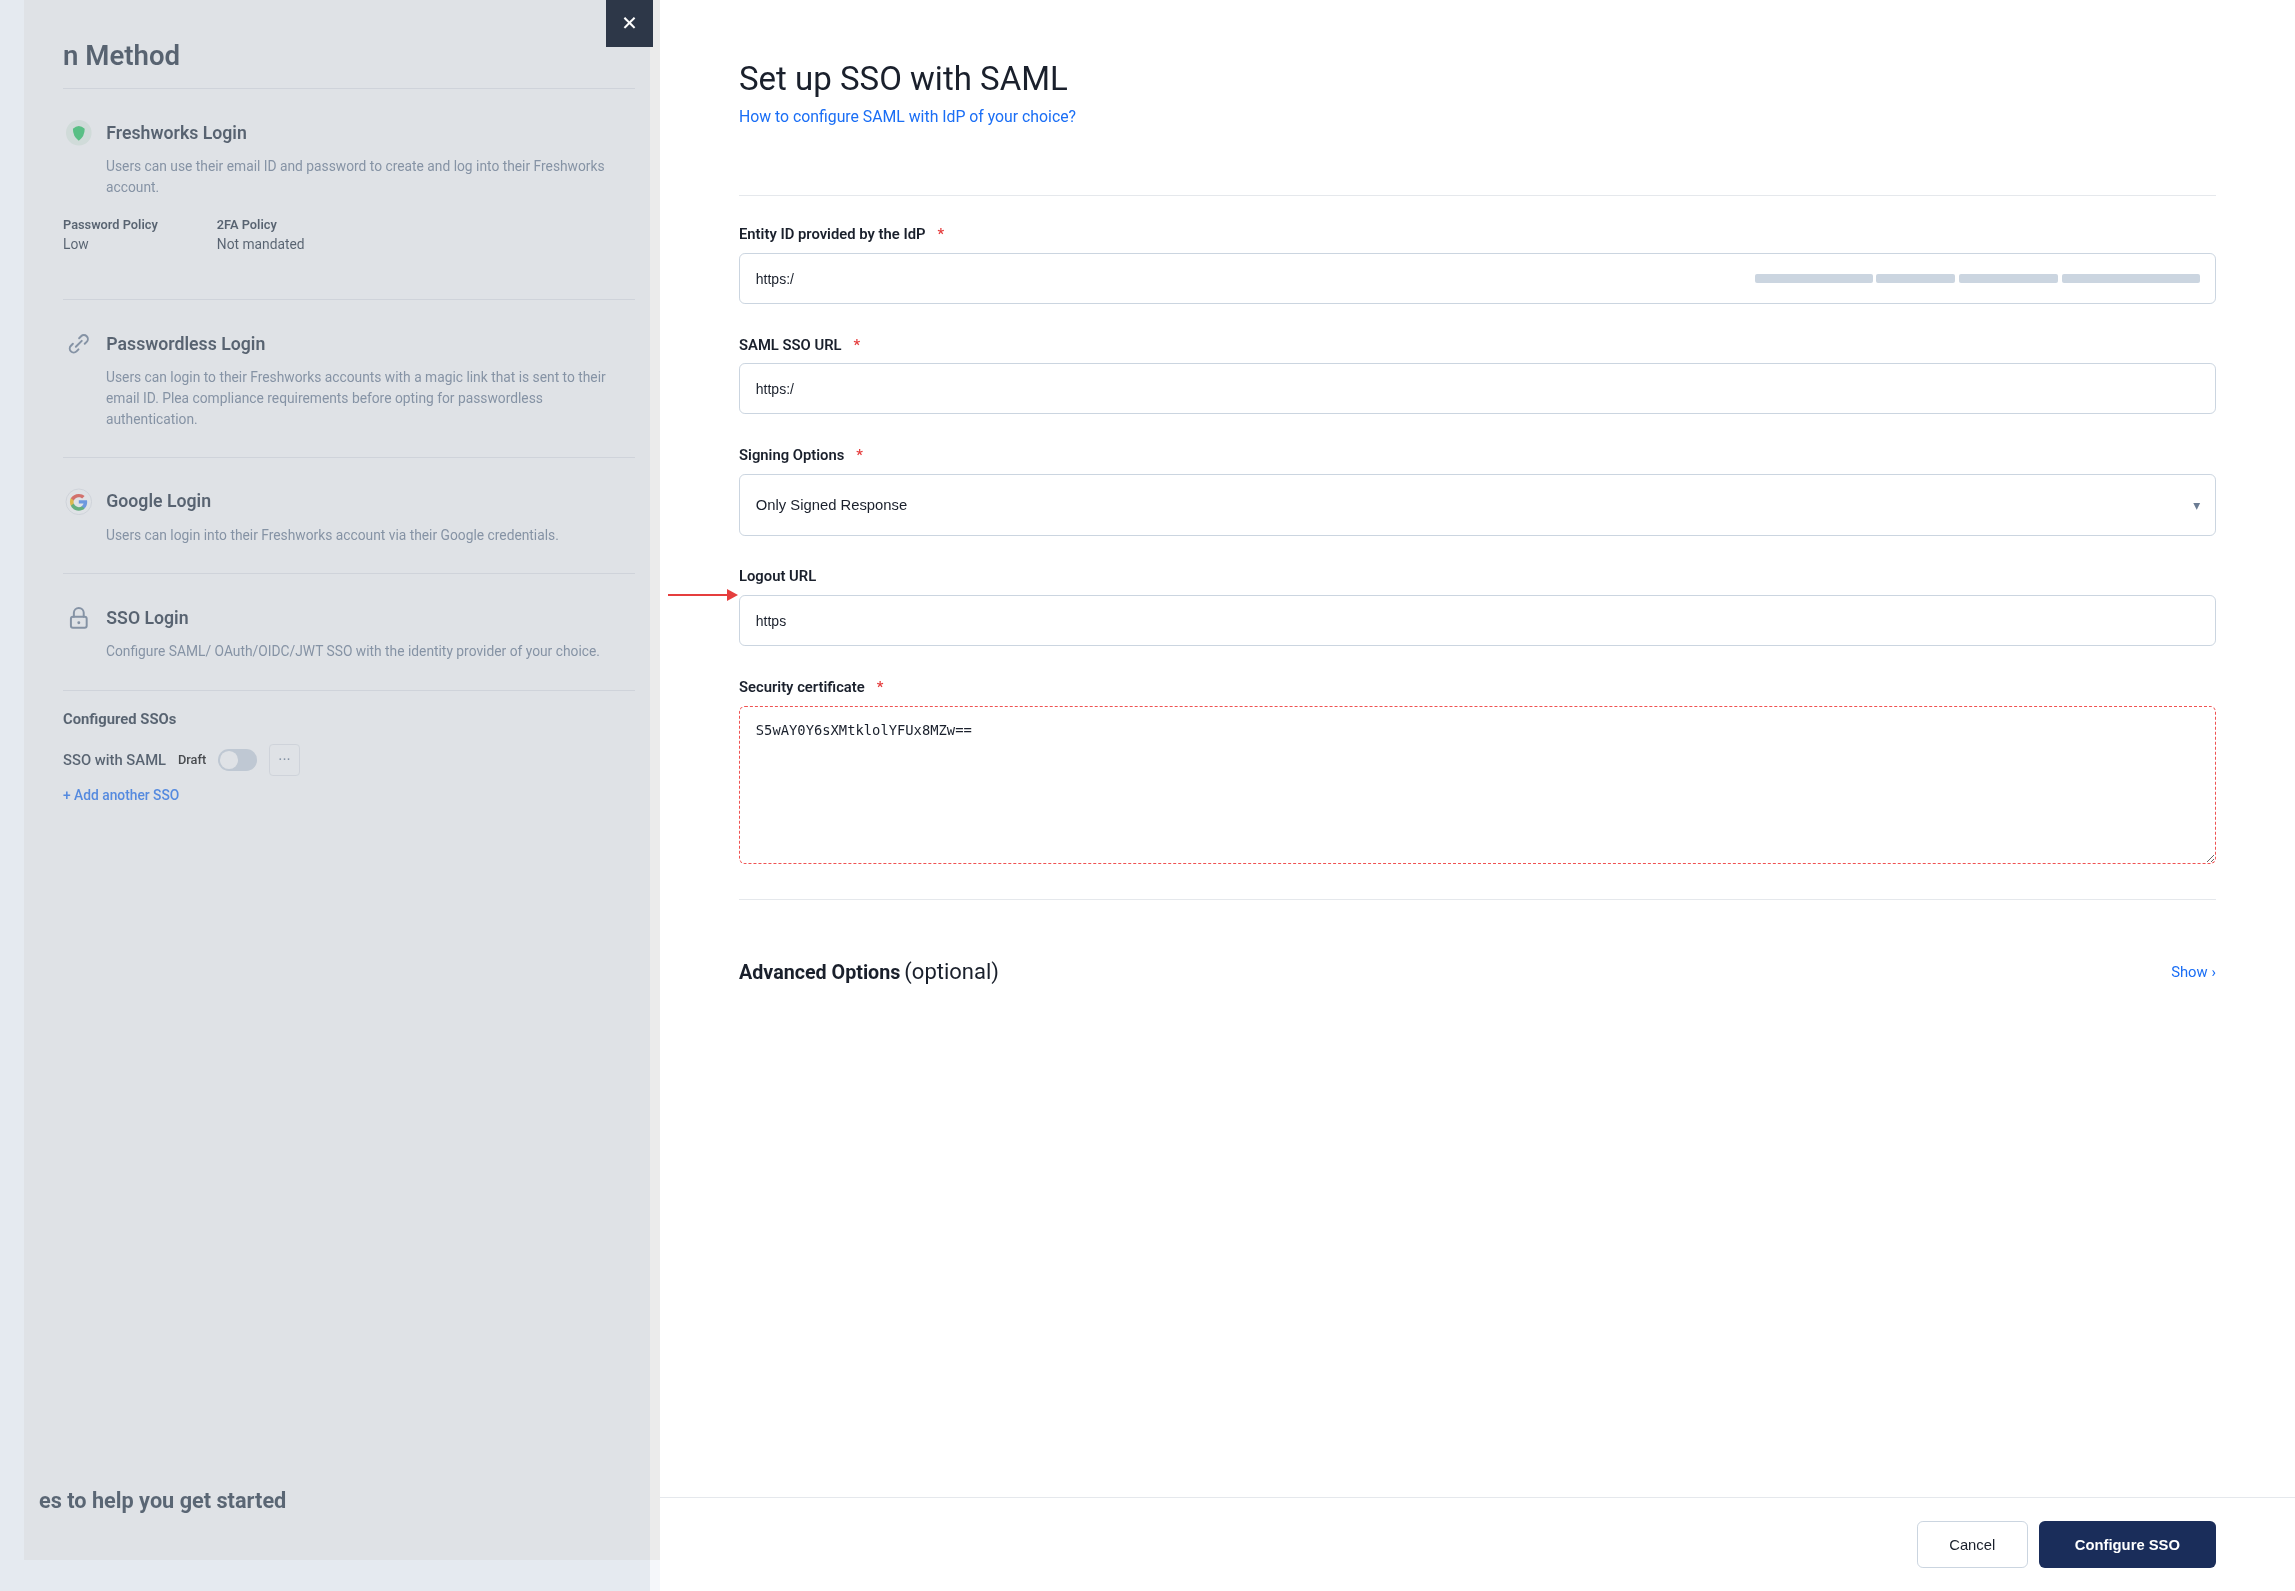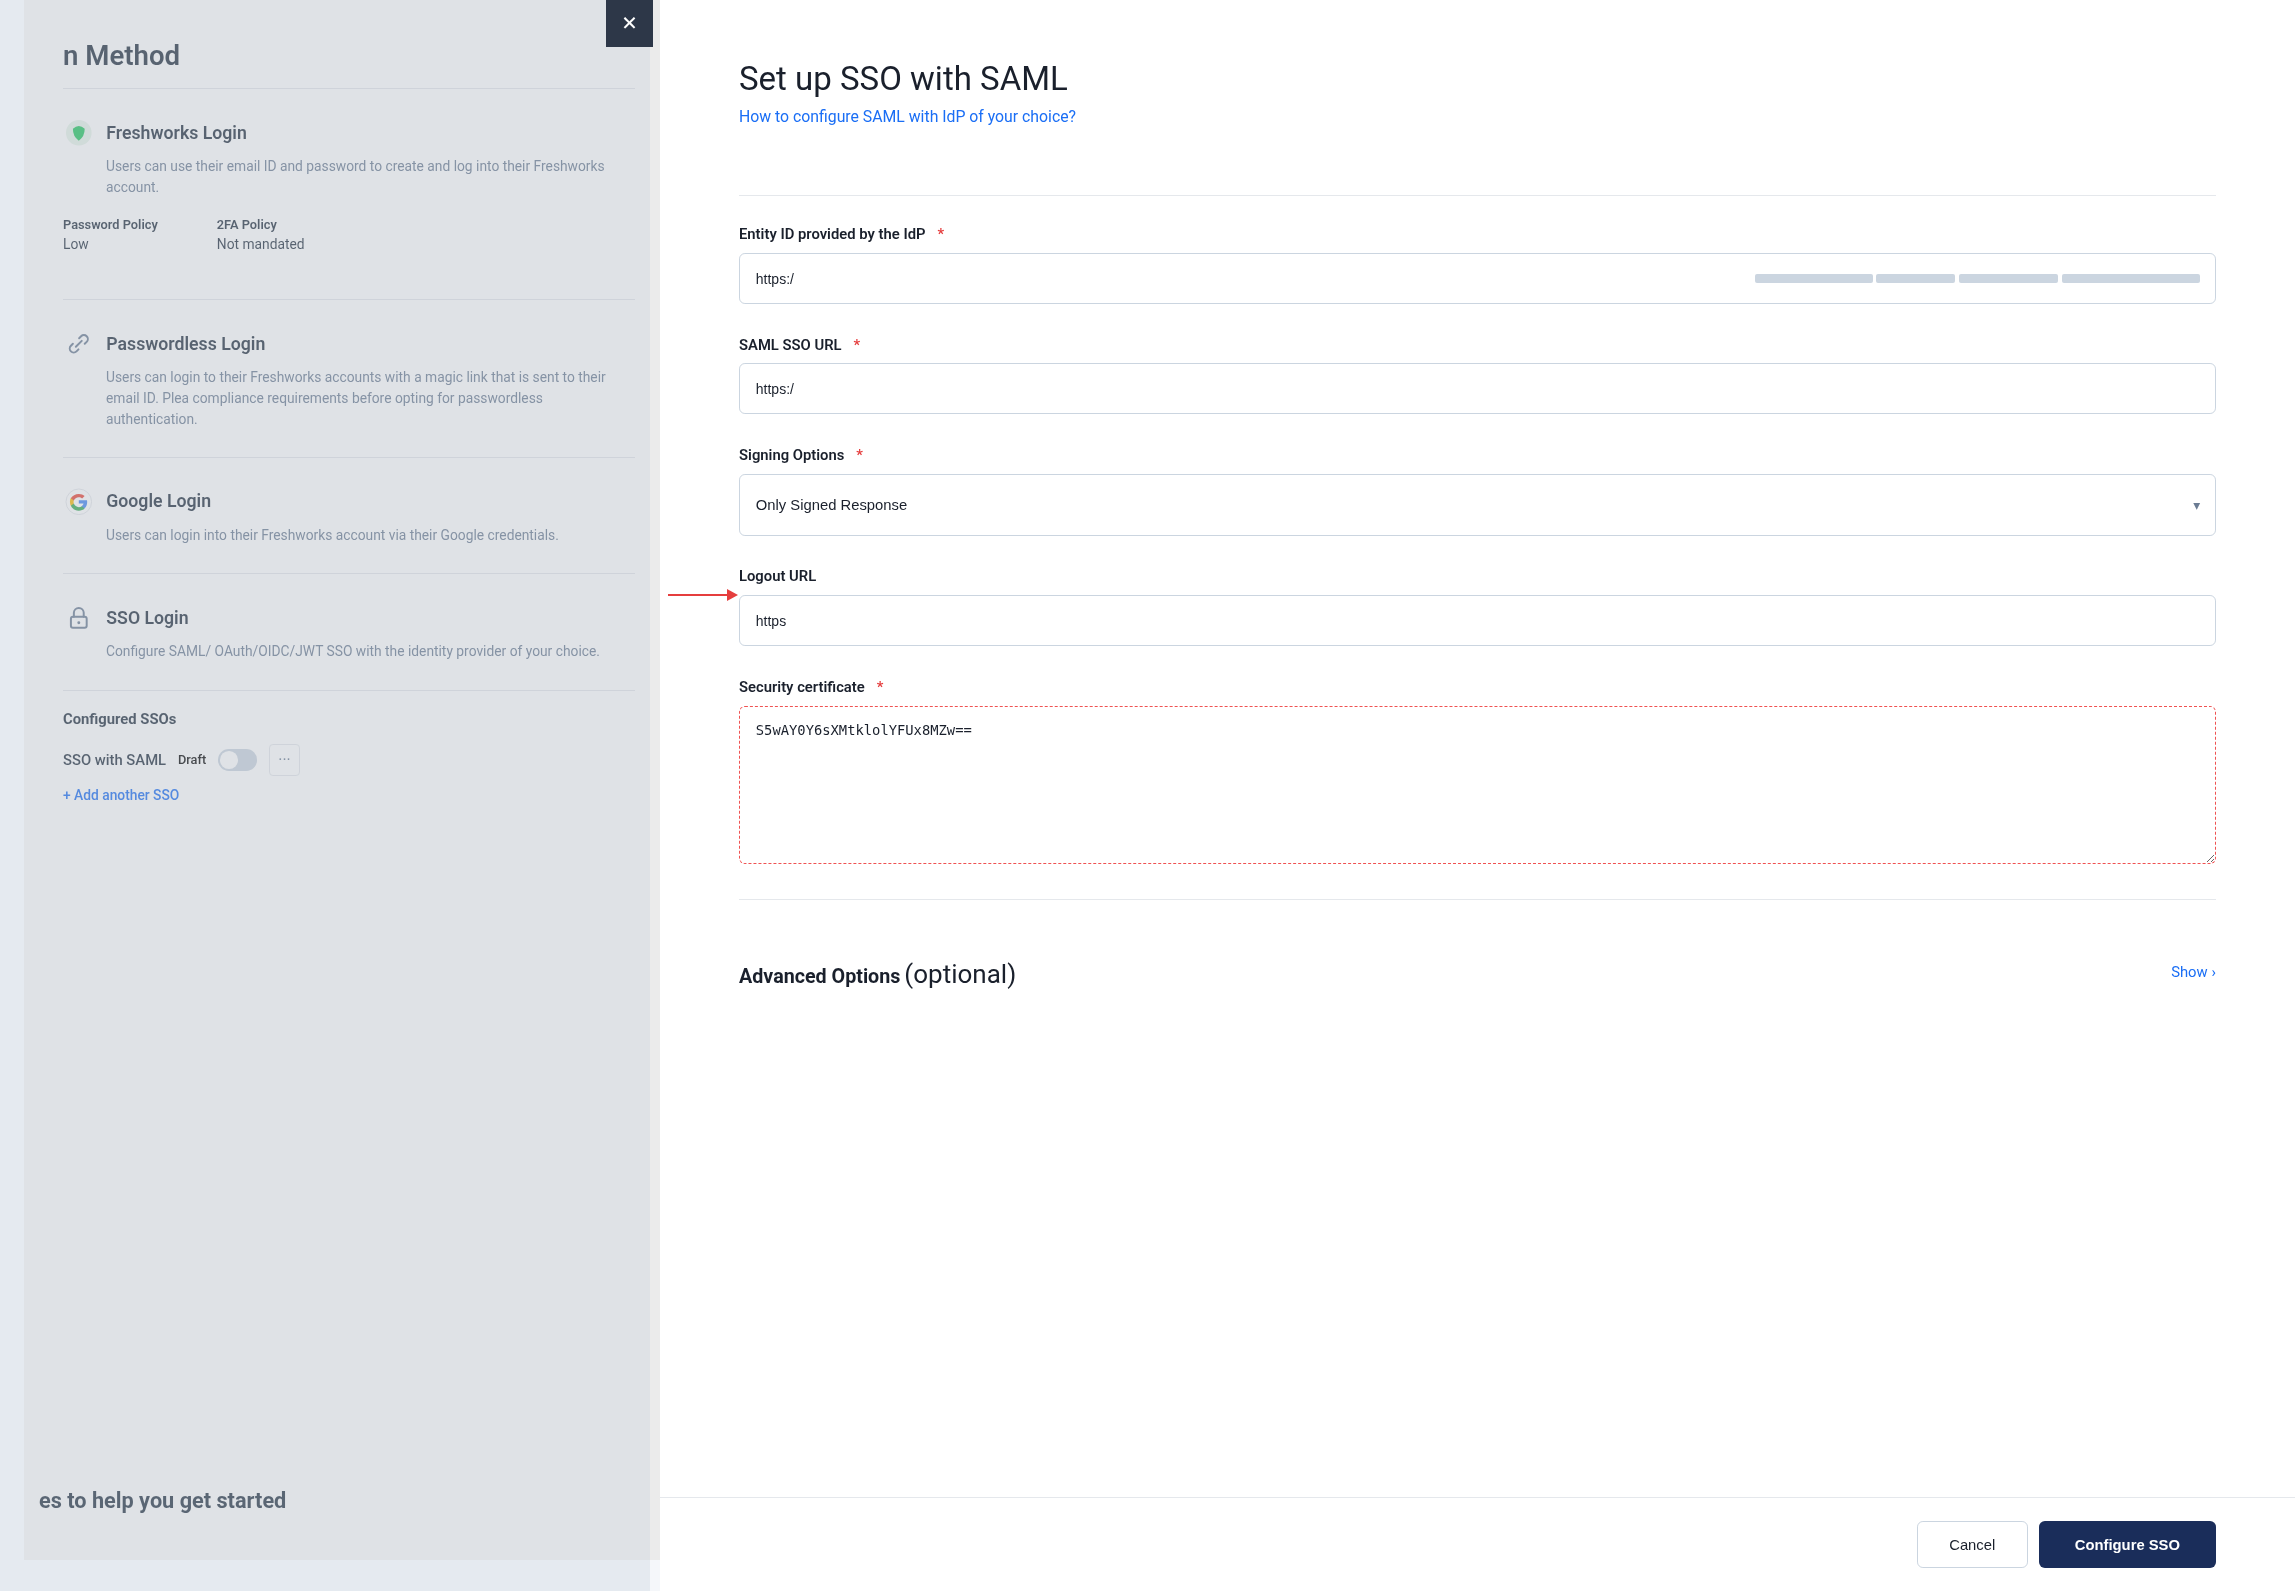--- a/index.html
+++ b/index.html
@@ -350,21 +350,21 @@
 
     .advanced-title {
       font-size: 19.7px;
       font-weight: 700;
       color: #1a202c;
       display: inline;
       text-align: center;
     }
 
     .advanced-optional {
-      font-size: 26px;
+      font-size: 22px;
       font-weight: 400;
       color: #1a202c;
     }
 
     .advanced-show-link {
       float: right;
       font-size: 14.8px;
       color: #1a6ef5;
       display: flex;
       align-items: center;

